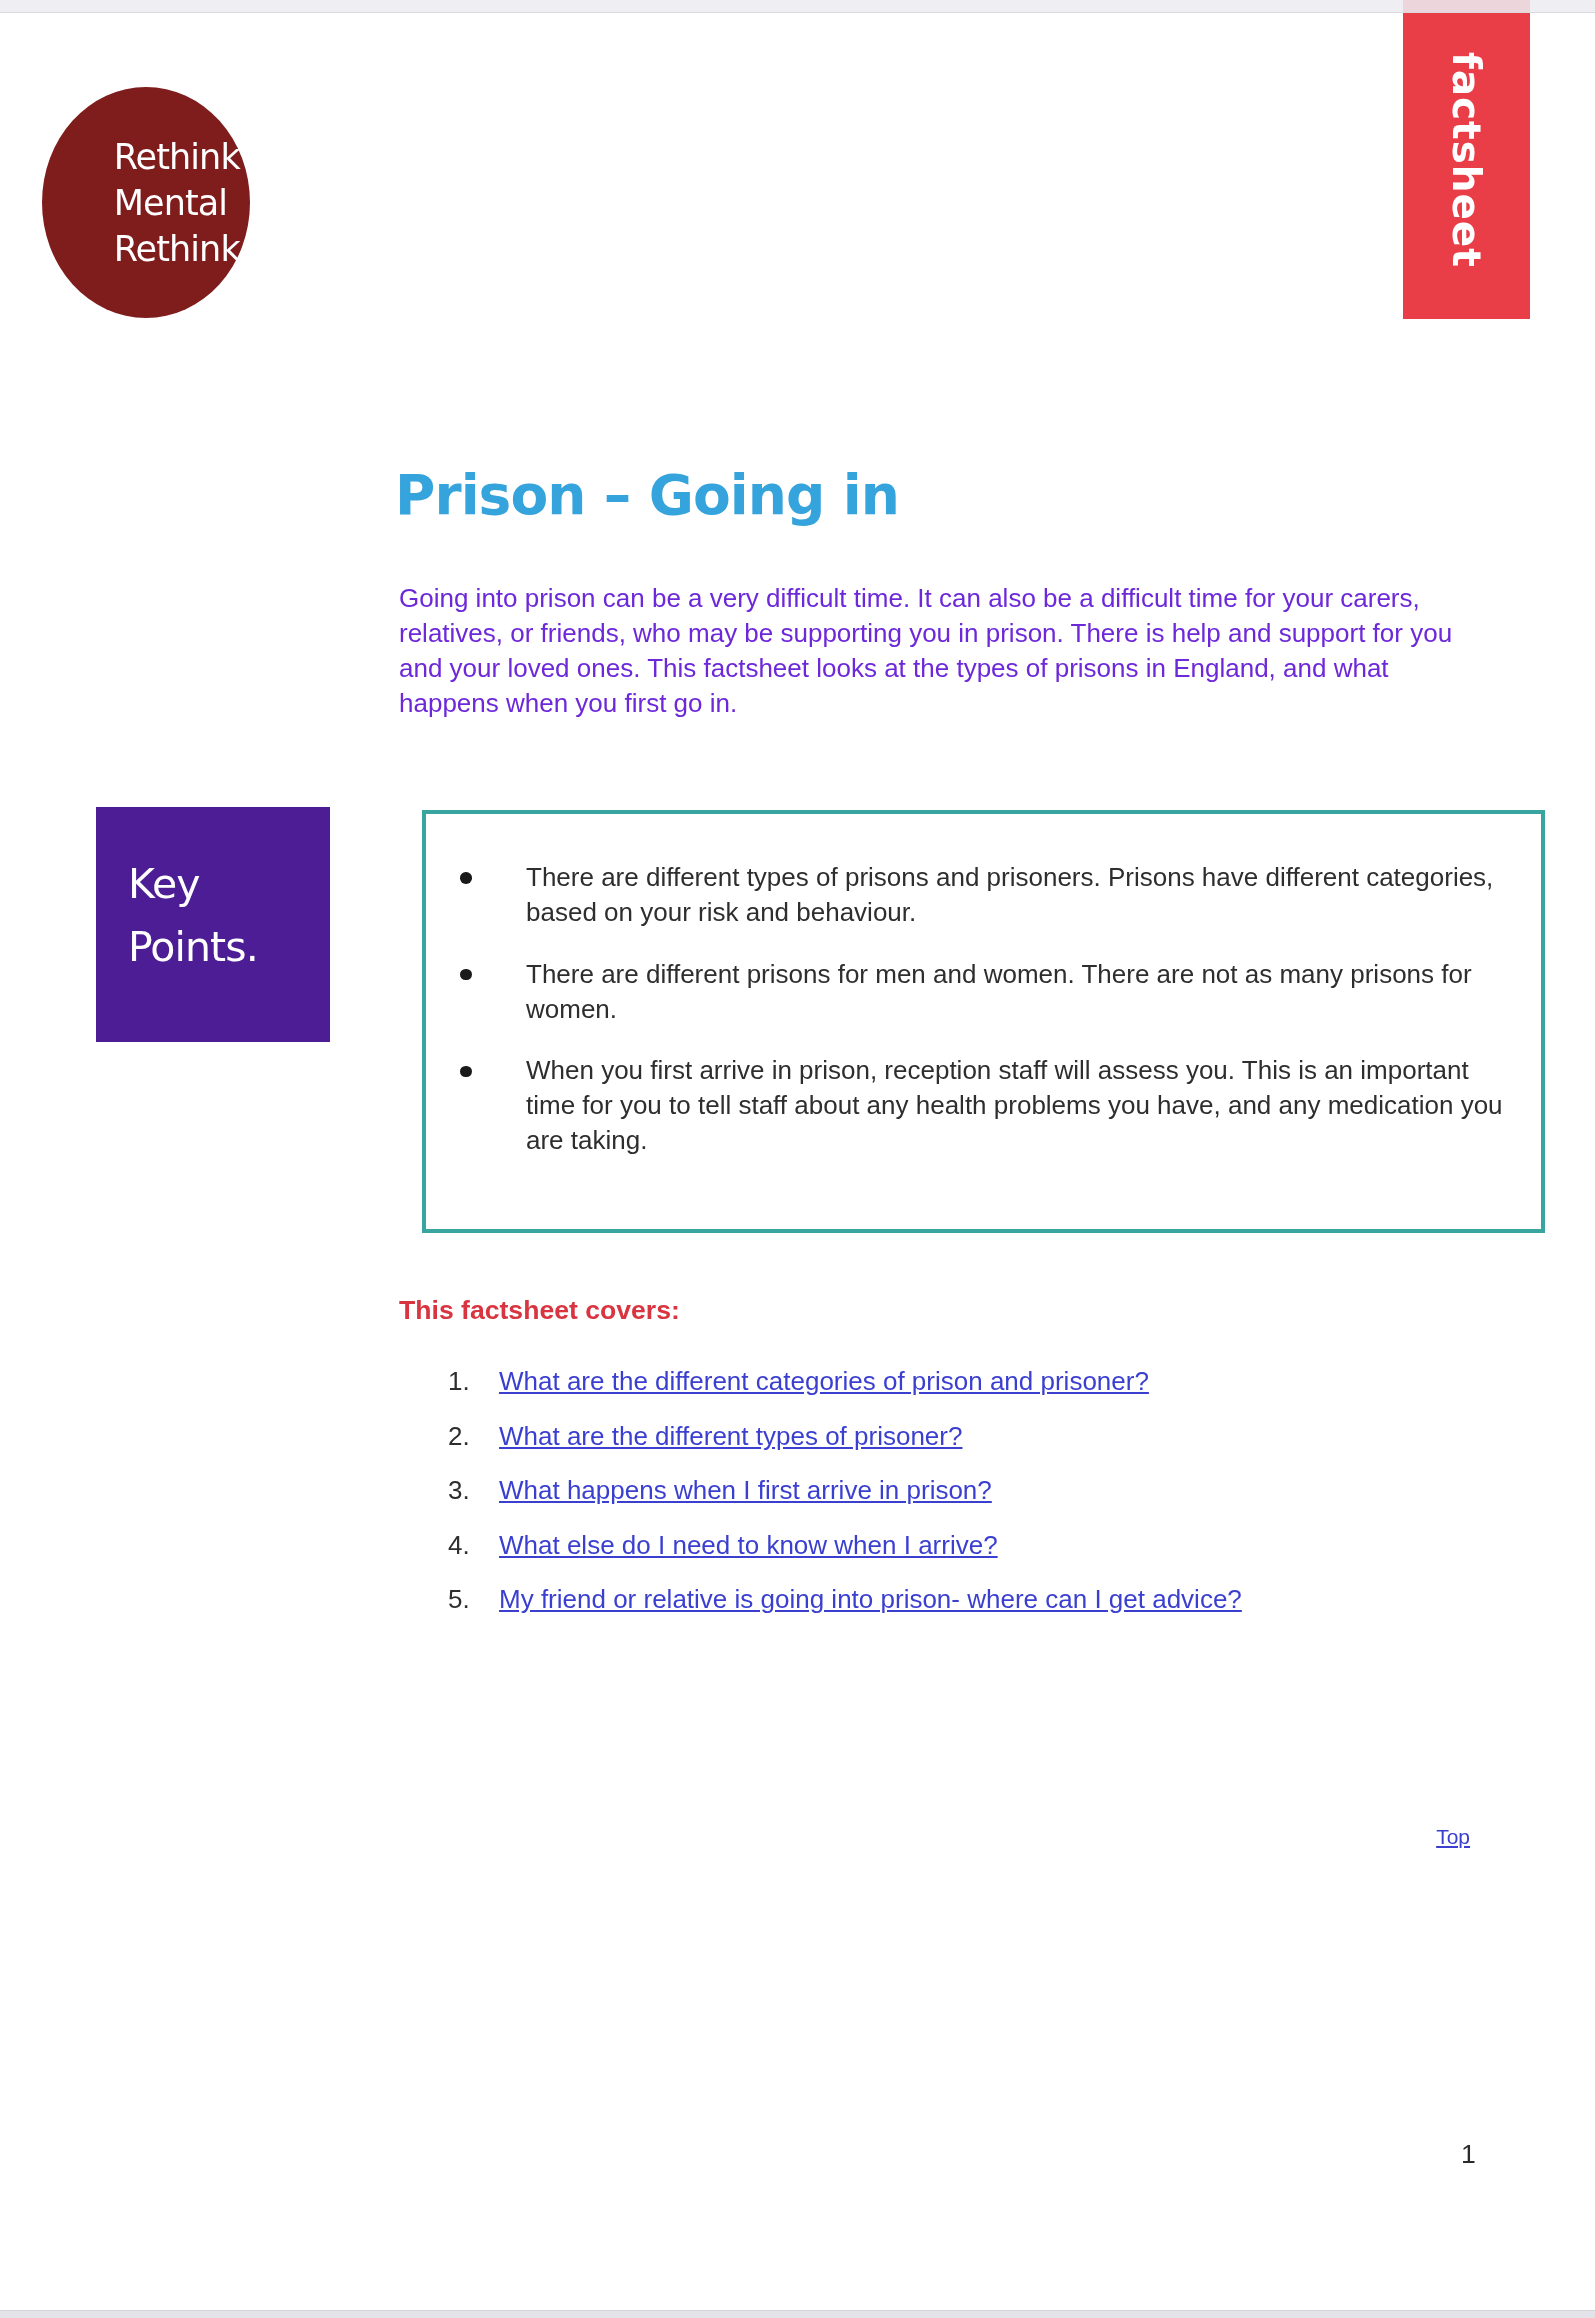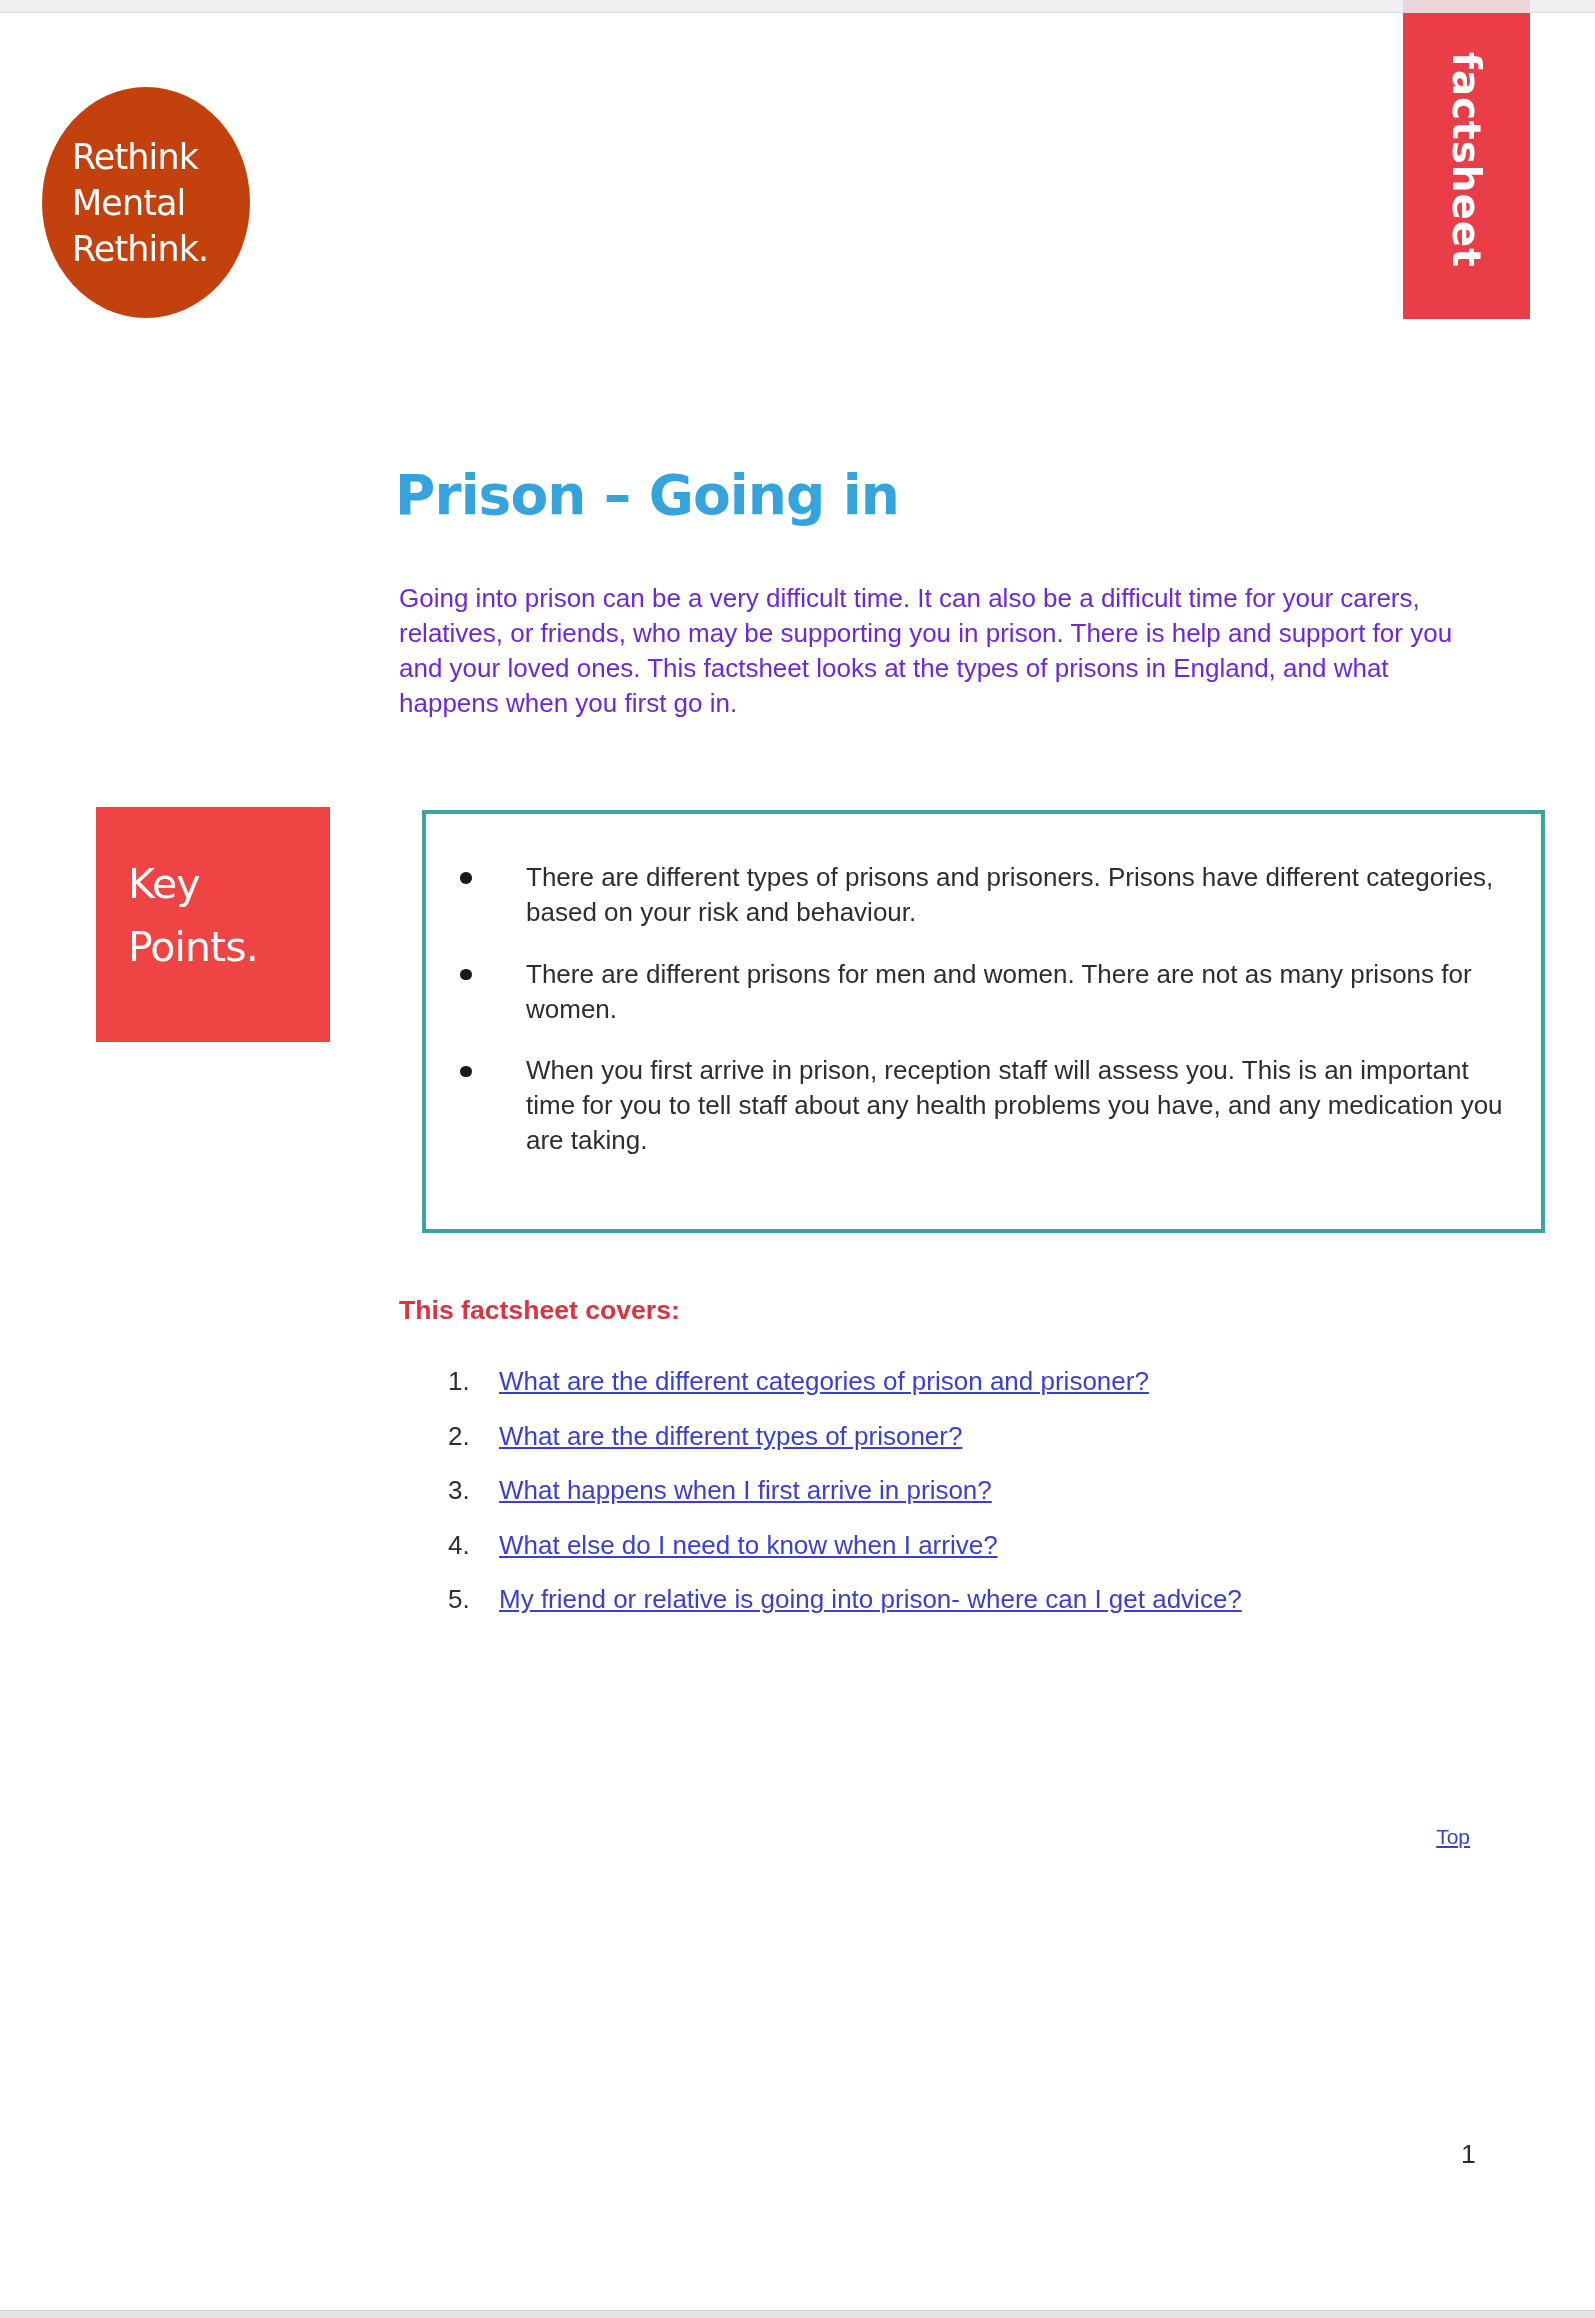--- a/index.html
+++ b/index.html
@@ -23,22 +23,22 @@
   .edge-bar-bottom{
     position:absolute;left:0;bottom:0;width:1596px;height:8px;
     background:#e3e3e9;
     border-top:0.9px solid #d2d2d8;
     z-index:5;
   }
 
   
   .logo{
     position:absolute;left:42px;top:87px;width:208px;height:231px;
-    background:#c2410c;border-radius:50%;
-    display:flex;align-items:center;
+    background:#7f1d1d;border-radius:50%;
+    display:flex;align-items:center;justify-content:flex-end;
   }
   .logo-text{
     font-family:"DejaVu Sans", sans-serif;
     color:#ffffff;font-size:35px;font-weight:500;
     line-height:46px;letter-spacing:-0.9px;
     padding-left:30px;
   }
 
   
   .factsheet-tab{
@@ -62,21 +62,21 @@
     letter-spacing:-0.9px;
   }
   .intro{
     position:absolute;left:399px;top:581px;width:1082px;
     font-size:26px;line-height:35px;color:#6d28d9;
   }
 
   
   .keypoints-label{
     position:absolute;left:96px;top:807px;width:234px;height:235px;
-    background:#ef4444;box-sizing:border-box;
+    background:#4c1d95;box-sizing:border-box;
     padding:46px 0 0 32px;
   }
   .keypoints-label .kp-line{
     font-family:"DejaVu Sans", sans-serif;
     color:#ffffff;font-size:41px;font-weight:500;line-height:63px;
     letter-spacing:-0.9px;
   }
   .keypoints-box{
     position:absolute;left:386px;top:810px;width:1123px;height:423px;
     box-sizing:border-box;

